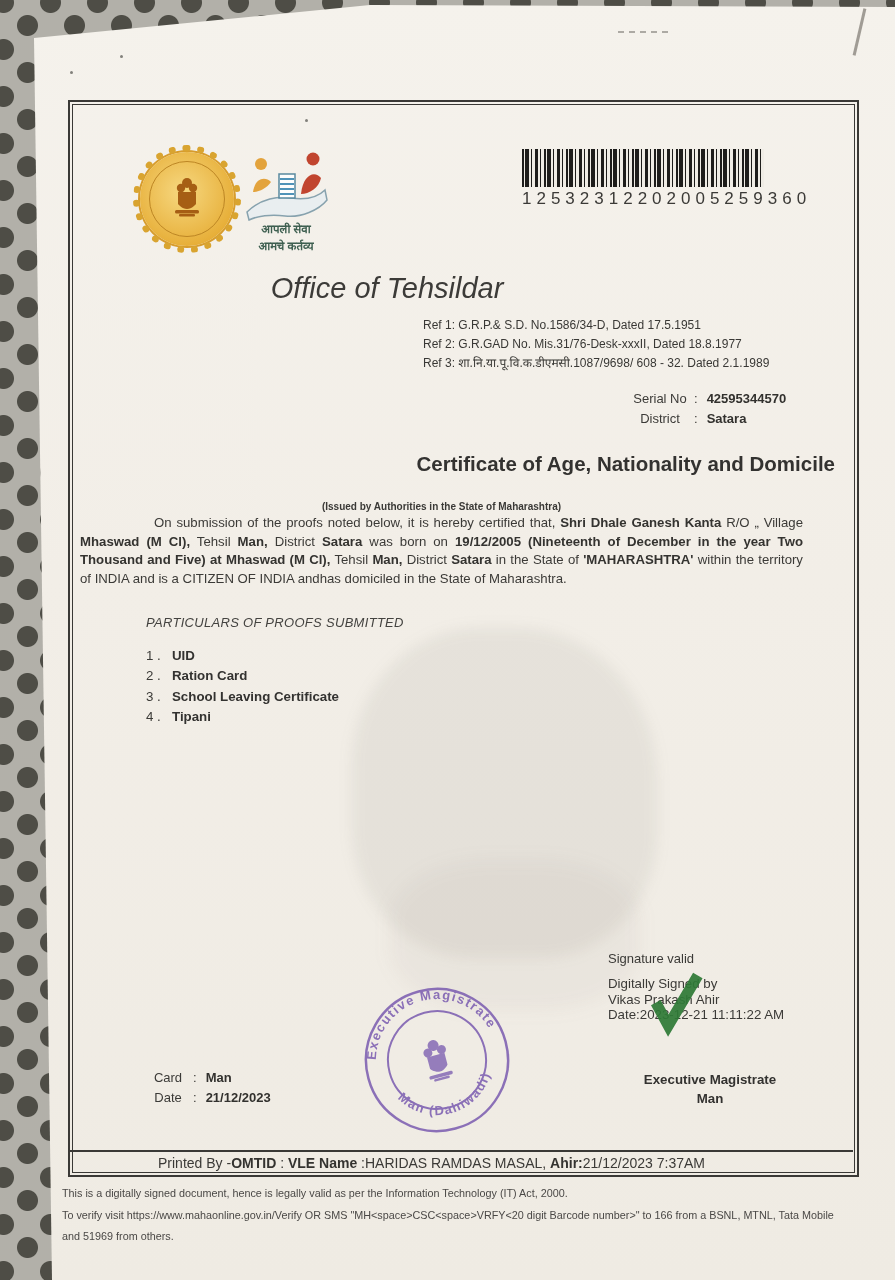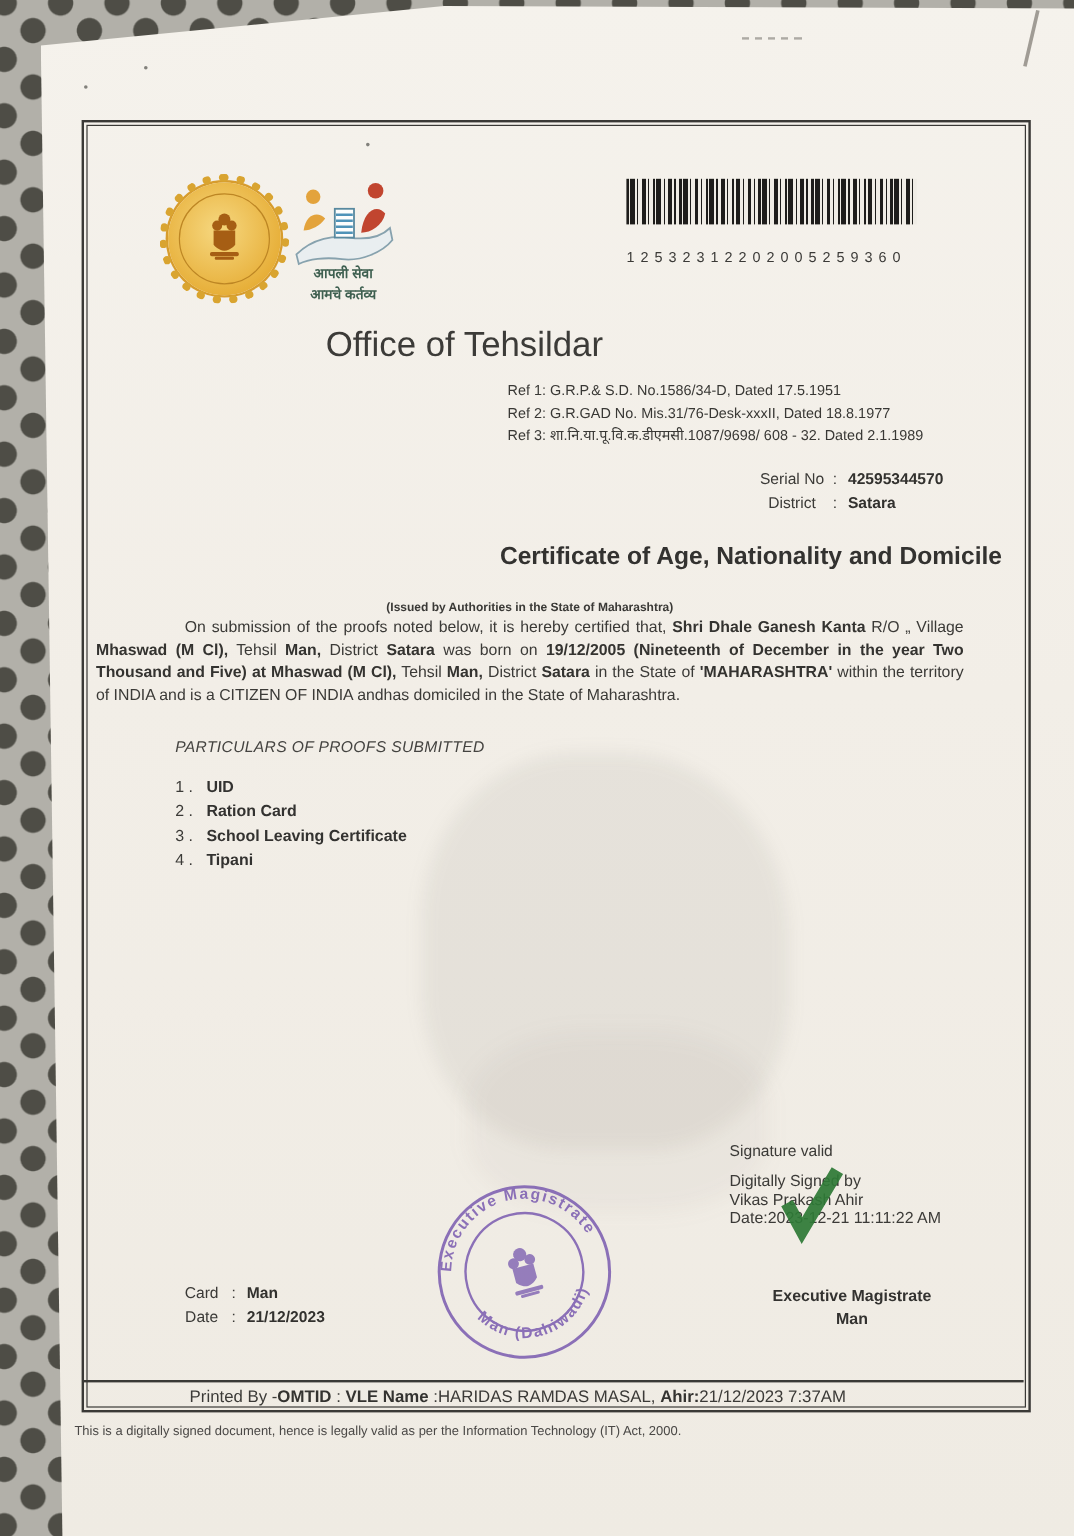--- a/index.html
+++ b/index.html
@@ -24,23 +24,23 @@
   .seal::before{content:'';position:absolute;inset:-7px;border:7px dotted #d9a430;border-radius:50%;}
   .seal::after{content:'';position:absolute;inset:9px;border:1.5px solid #bd8624;border-radius:50%;}
   .seal svg{position:absolute;left:27px;top:24px;}
   .aaple-text{left:236px;top:221px;width:100px;text-align:center;font-size:11.5px;
     line-height:16.5px;color:#3e5f50;font-weight:bold;}
   .barcode{left:522px;top:149px;width:242px;height:38px;
     background:repeating-linear-gradient(90deg,
       #1e1d1b 0 2px,#efece5 2px 3px,#1e1d1b 3px 7px,#efece5 7px 9px,
       #1e1d1b 9px 10px,#efece5 10px 13px,#1e1d1b 13px 16px,#efece5 16px 18px,
       #1e1d1b 18px 19px,#efece5 19px 22px);}
-  .barcode-digits{left:522px;top:207px;width:242px;text-align:left;font-size:12px;
+  .barcode-digits{left:522px;top:189px;width:242px;text-align:left;font-size:17px;
     letter-spacing:5px;color:#3b3a37;white-space:nowrap;}
-  .office-title{left:68px;top:272px;width:638px;text-align:center;font-size:29px;color:#3c3b38;}
+  .office-title{left:68px;top:272px;width:638px;text-align:center;font-size:29px;color:#3c3b38;font-style:italic;}
   .refs{left:423px;top:316px;font-size:12px;line-height:18.8px;color:#393835;}
   .kv{font-size:13px;color:#3b3a37;line-height:19.5px;}
   .kv .lab{display:inline-block;text-align:center;}
   .kv .col{display:inline-block;margin:0 9px 0 2px;}
   .kv .val{font-weight:bold;color:#32312e;}
   .serial{left:628px;top:389px;}
   .serial .lab{width:64px;}
   .cert-title{left:48px;top:452px;width:787px;text-align:right;font-size:20.5px;
     font-weight:bold;color:#333230;}
   .cert-subtitle{left:48px;top:501px;width:787px;text-align:center;font-size:10px;
@@ -199,15 +199,16 @@
   <div class="abs designation">
     <div>Executive Magistrate</div>
     <div>Man</div>
   </div>
 
   <div class="abs bar-line"></div>
   <div class="abs printed-row"><span>Printed By -</span><span class="b">OMTID</span><span> : </span><span class="b">VLE Name</span><span> :HARIDAS RAMDAS MASAL, </span><span class="b">Ahir:</span><span>21/12/2023 7:37AM</span></div>
 
   <div class="abs footer">
     <div>This is a digitally signed document, hence is legally valid as per the Information Technology (IT) Act, 2000.</div>
+    <div>To verify visit https://www.mahaonline.gov.in/Verify OR SMS "MH&lt;space&gt;CSC&lt;space&gt;VRFY&lt;20 digit Barcode number&gt;" to 166 from a BSNL, MTNL, Tata Mobile and 51969 from others.</div>
   </div>
 
 </div>
 
 </body></html>

